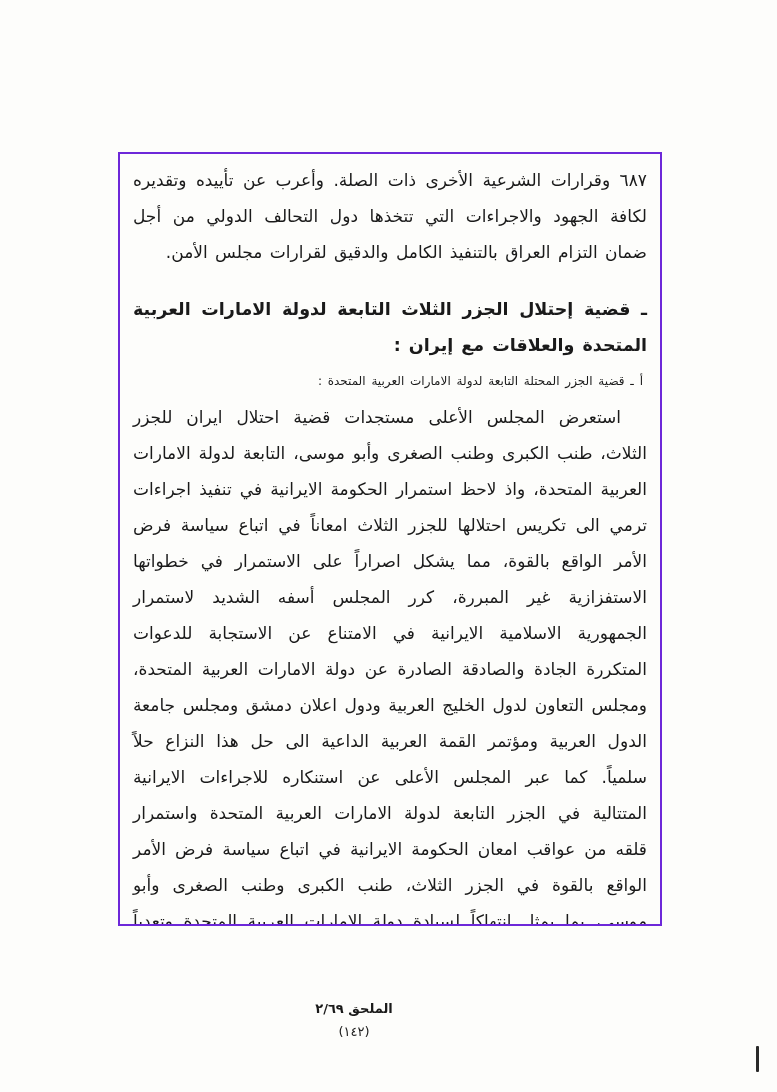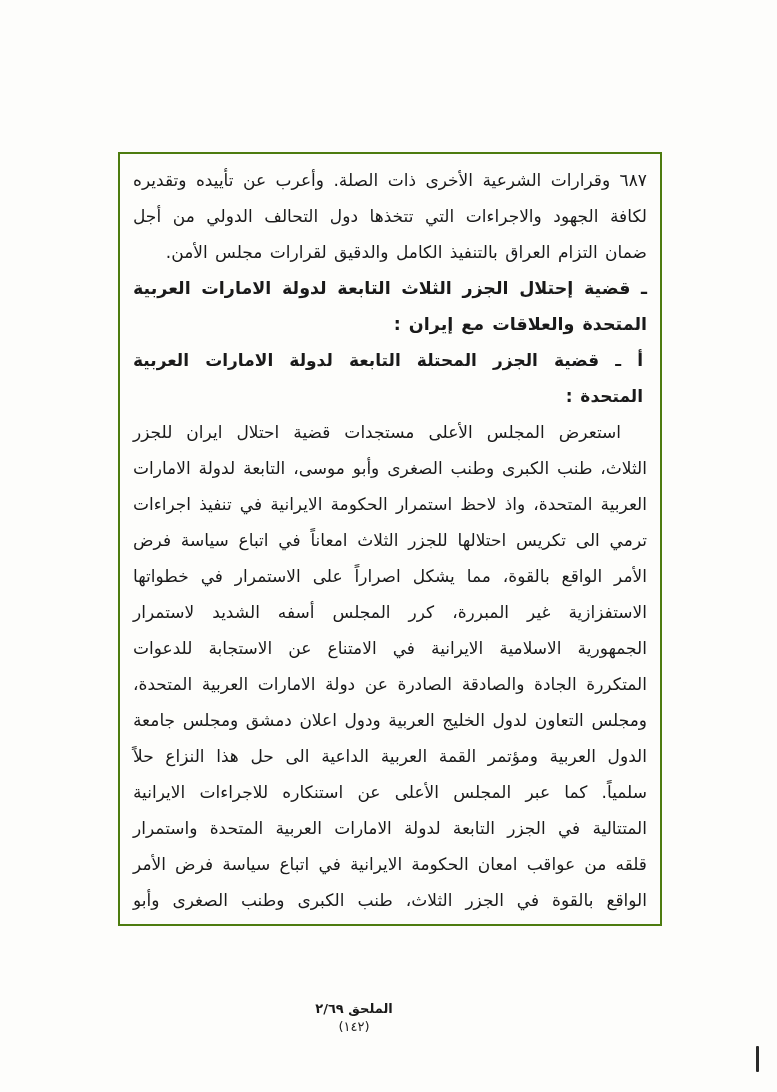--- a/index.html
+++ b/index.html
@@ -20,21 +20,21 @@
     inset: 0;
     background: #fdfdfb;
   }
   .content-box {
     position: absolute;
     left: 118px;
     top: 152px;
     width: 544px;
     height: 774px;
     box-sizing: border-box;
-    border: 2px solid #4d7c0f;
+    border: 2px solid #6d28d9;
     padding: 8px 13px 0 13px;
     direction: rtl;
     overflow: hidden;
     background: #fdfdfb;
   }
   .para {
     margin: 0;
     direction: rtl;
     text-align: justify;
     text-justify: inter-word;
@@ -42,24 +42,25 @@
     line-height: 36px;
     word-spacing: 2px;
     color: #1a1a1a;
   }
   .para.intro {
     font-weight: 500;
   }
   .para.heading {
     font-weight: bold;
     font-size: 17.5px;
+    margin-top: 21px;
   }
   .para.subheading {
-    font-weight: bold;
-    font-size: 17px;
+    font-weight: normal;
+    font-size: 12px;
     padding-right: 4px;
   }
   .para.body-text {
     text-indent: 26px;
   }
   .page-footer {
     position: absolute;
     left: 0;
     top: 1000px;
     width: 708px;
@@ -69,20 +70,21 @@
   .annex-label {
     font-size: 13px;
     font-weight: bold;
     color: #1a1a1a;
     line-height: 18px;
   }
   .page-number {
     font-size: 13px;
     color: #1a1a1a;
     line-height: 18px;
+    margin-top: 5px;
   }
   .scan-artifact {
     position: absolute;
     left: 756px;
     top: 1046px;
     width: 3px;
     height: 26px;
     background: #2a2a2a;
     border-radius: 1px;
   }

